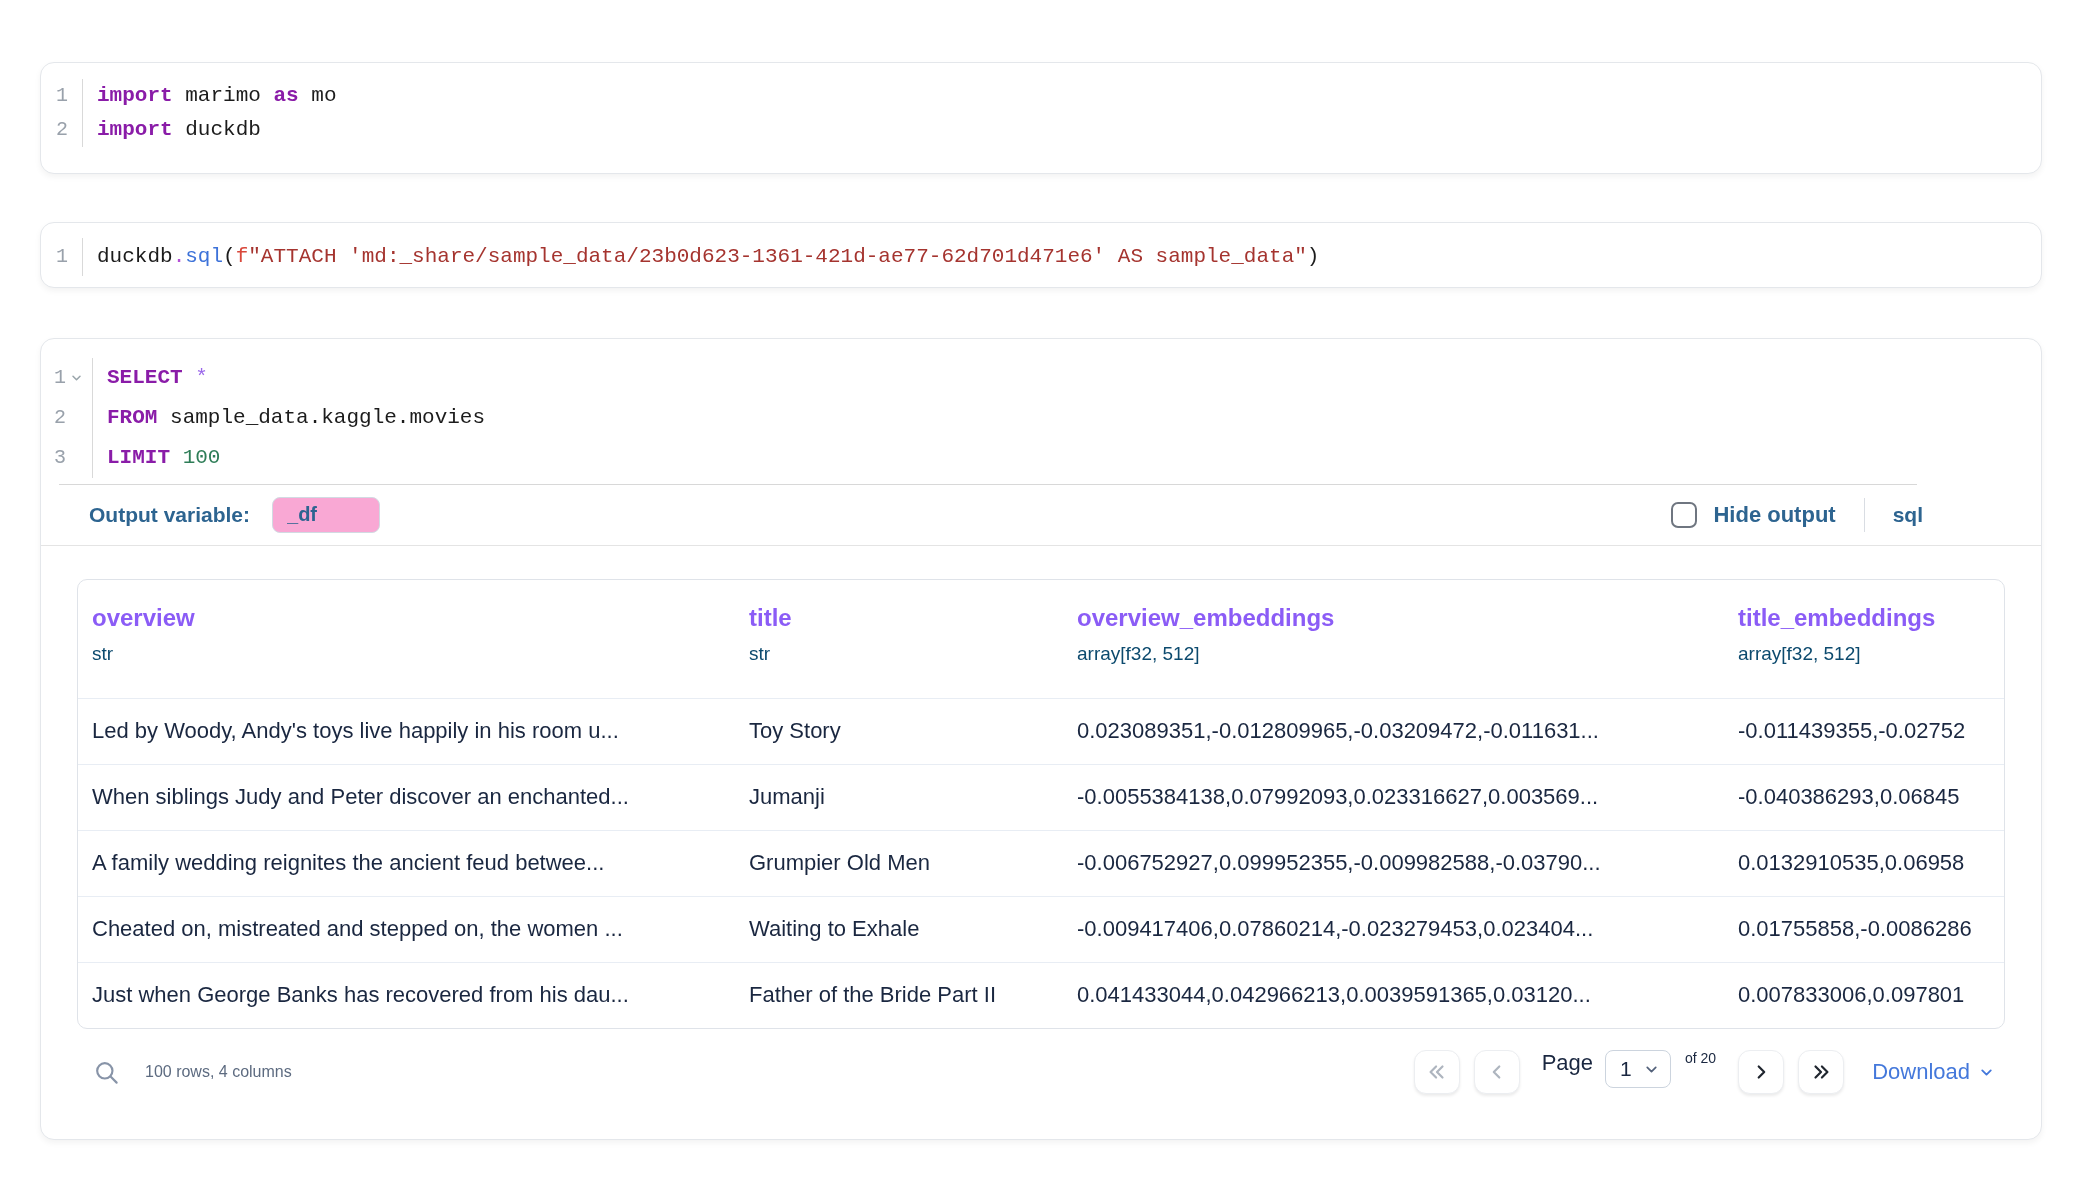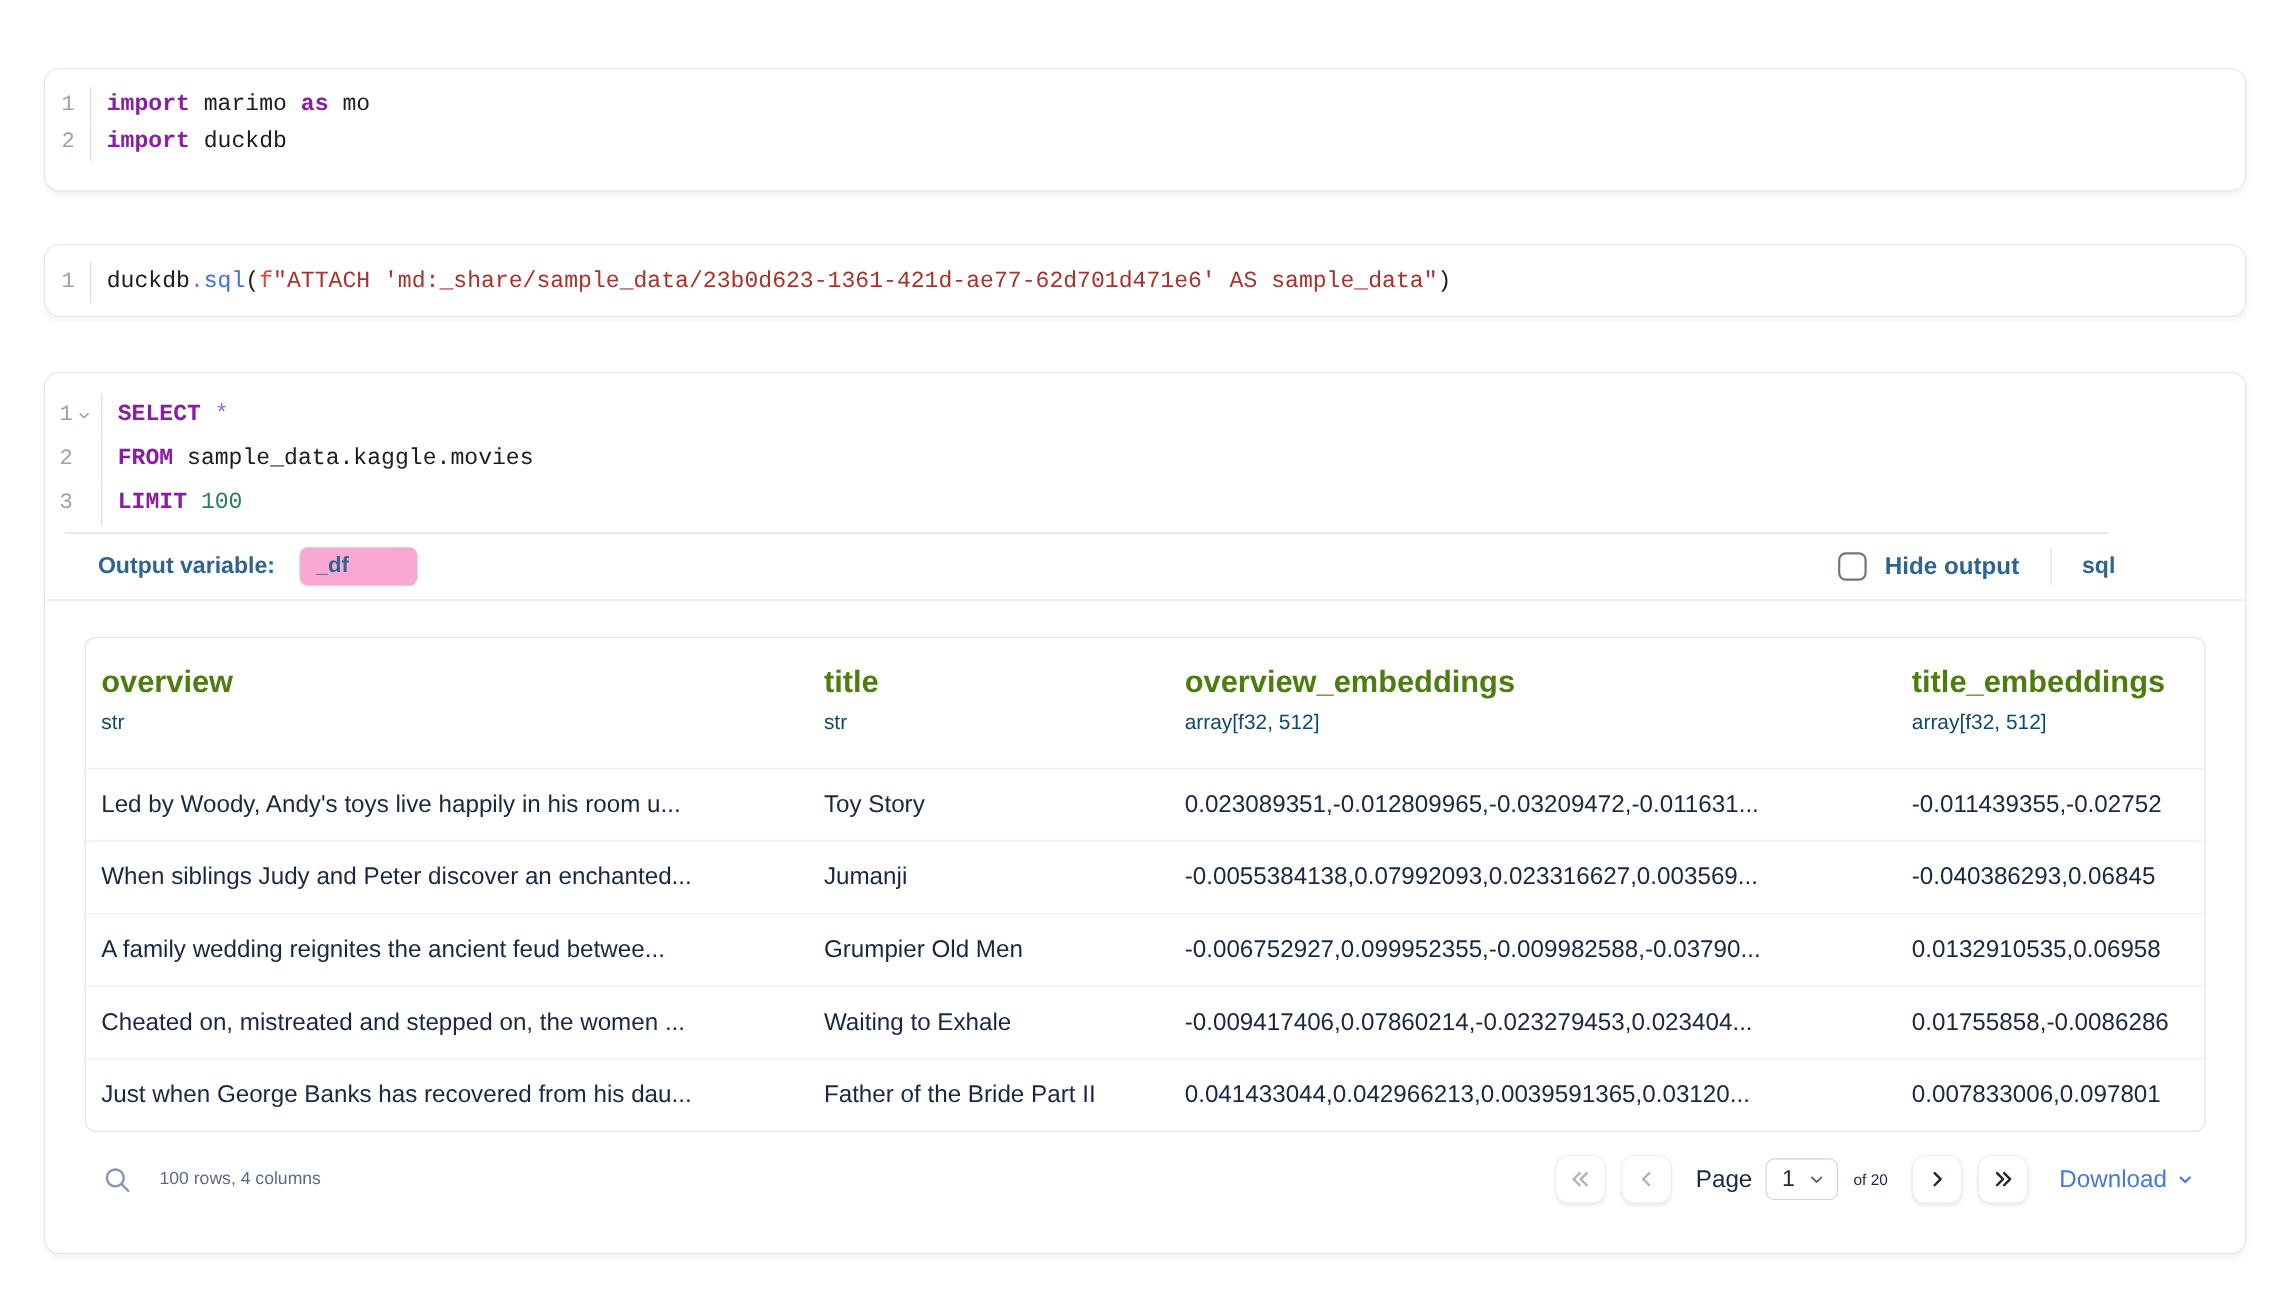--- a/index.html
+++ b/index.html
@@ -132,21 +132,21 @@
     overflow: hidden;
     background: #fff;
   }
   .table-header {
     display: grid;
     grid-template-columns: 657px 328px 661px 1fr;
     height: 118px;
     padding-top: 24px;
   }
   .th { padding-left: 14px; cursor: pointer; }
-  .th .cname { font-size: 28px; font-weight: 700; color: #4d7c0f; }
+  .th .cname { font-size: 24px; font-weight: 700; color: #8b5cf6; }
   .th .ctype { font-size: 19px; color: #0c4a6e; margin-top: 11px; }
   .table-row {
     display: grid;
     grid-template-columns: 657px 328px 661px 1fr;
     height: 66px;
     border-top: 1px solid #e8edf4;
   }
   .td {
     padding-left: 14px;
     font-size: 22px;
@@ -166,21 +166,21 @@
   }
   .search-btn {
     margin-left: 14px;
     width: 30px; height: 30px;
     display: flex; align-items: center; justify-content: center;
     color: #8894a8;
     cursor: pointer;
     background: none; border: none; padding: 0;
   }
   .summary { margin-left: 24px; font-size: 16px; color: #5d6b80; }
-  .pager { margin-left: auto; display: flex; align-items: center; }
+  .pager { margin-left: auto; display: flex; }
   .pg-btn {
     width: 46px; height: 44px;
     background: #fff;
     border: 1px solid #eceef1;
     border-radius: 12px;
     box-shadow: 0 2px 3px rgba(0,0,0,0.08);
     display: flex; align-items: center; justify-content: center;
     cursor: pointer;
     padding: 0;
   }

